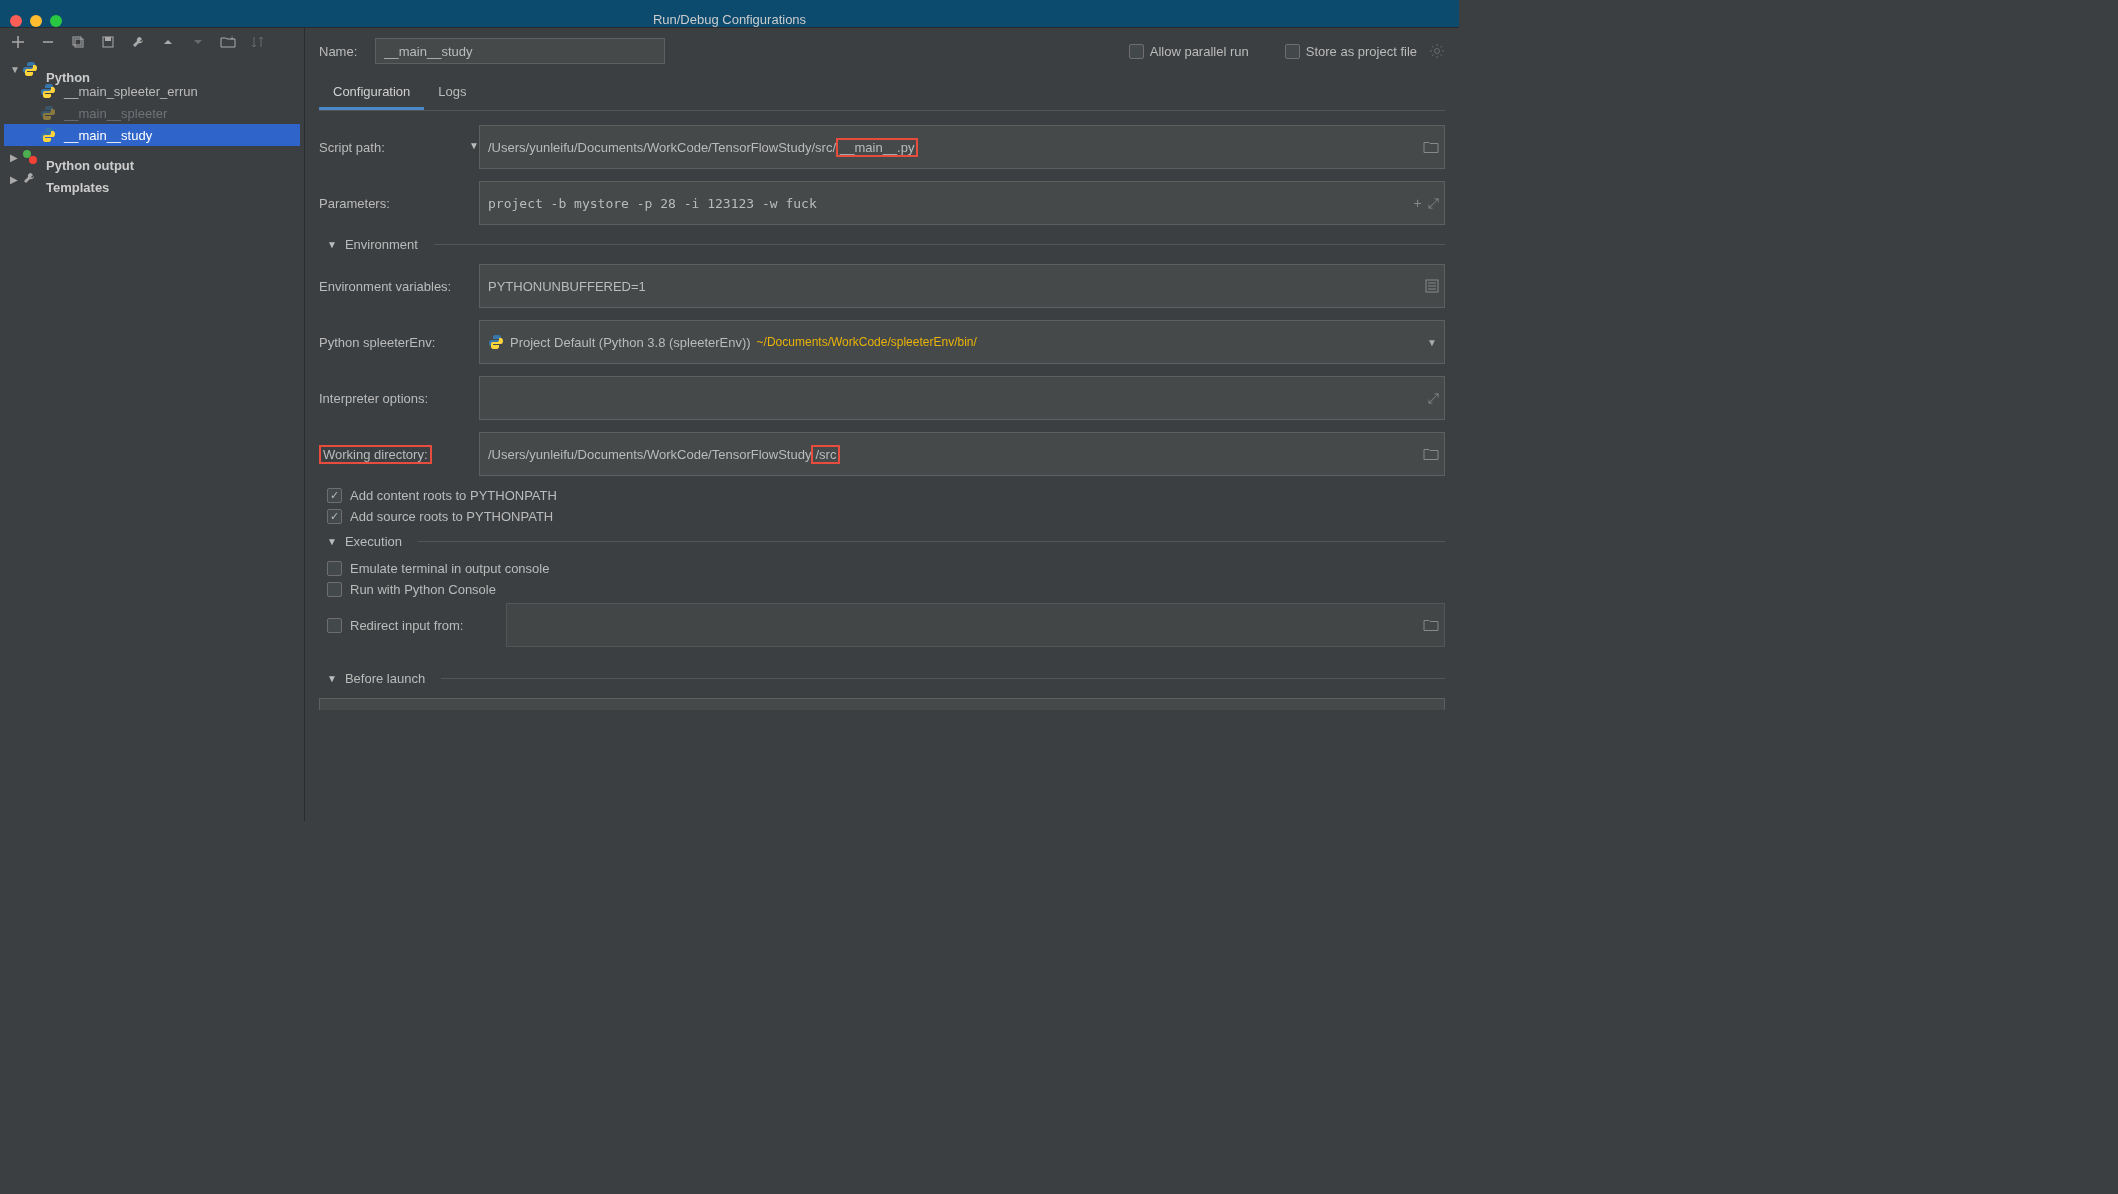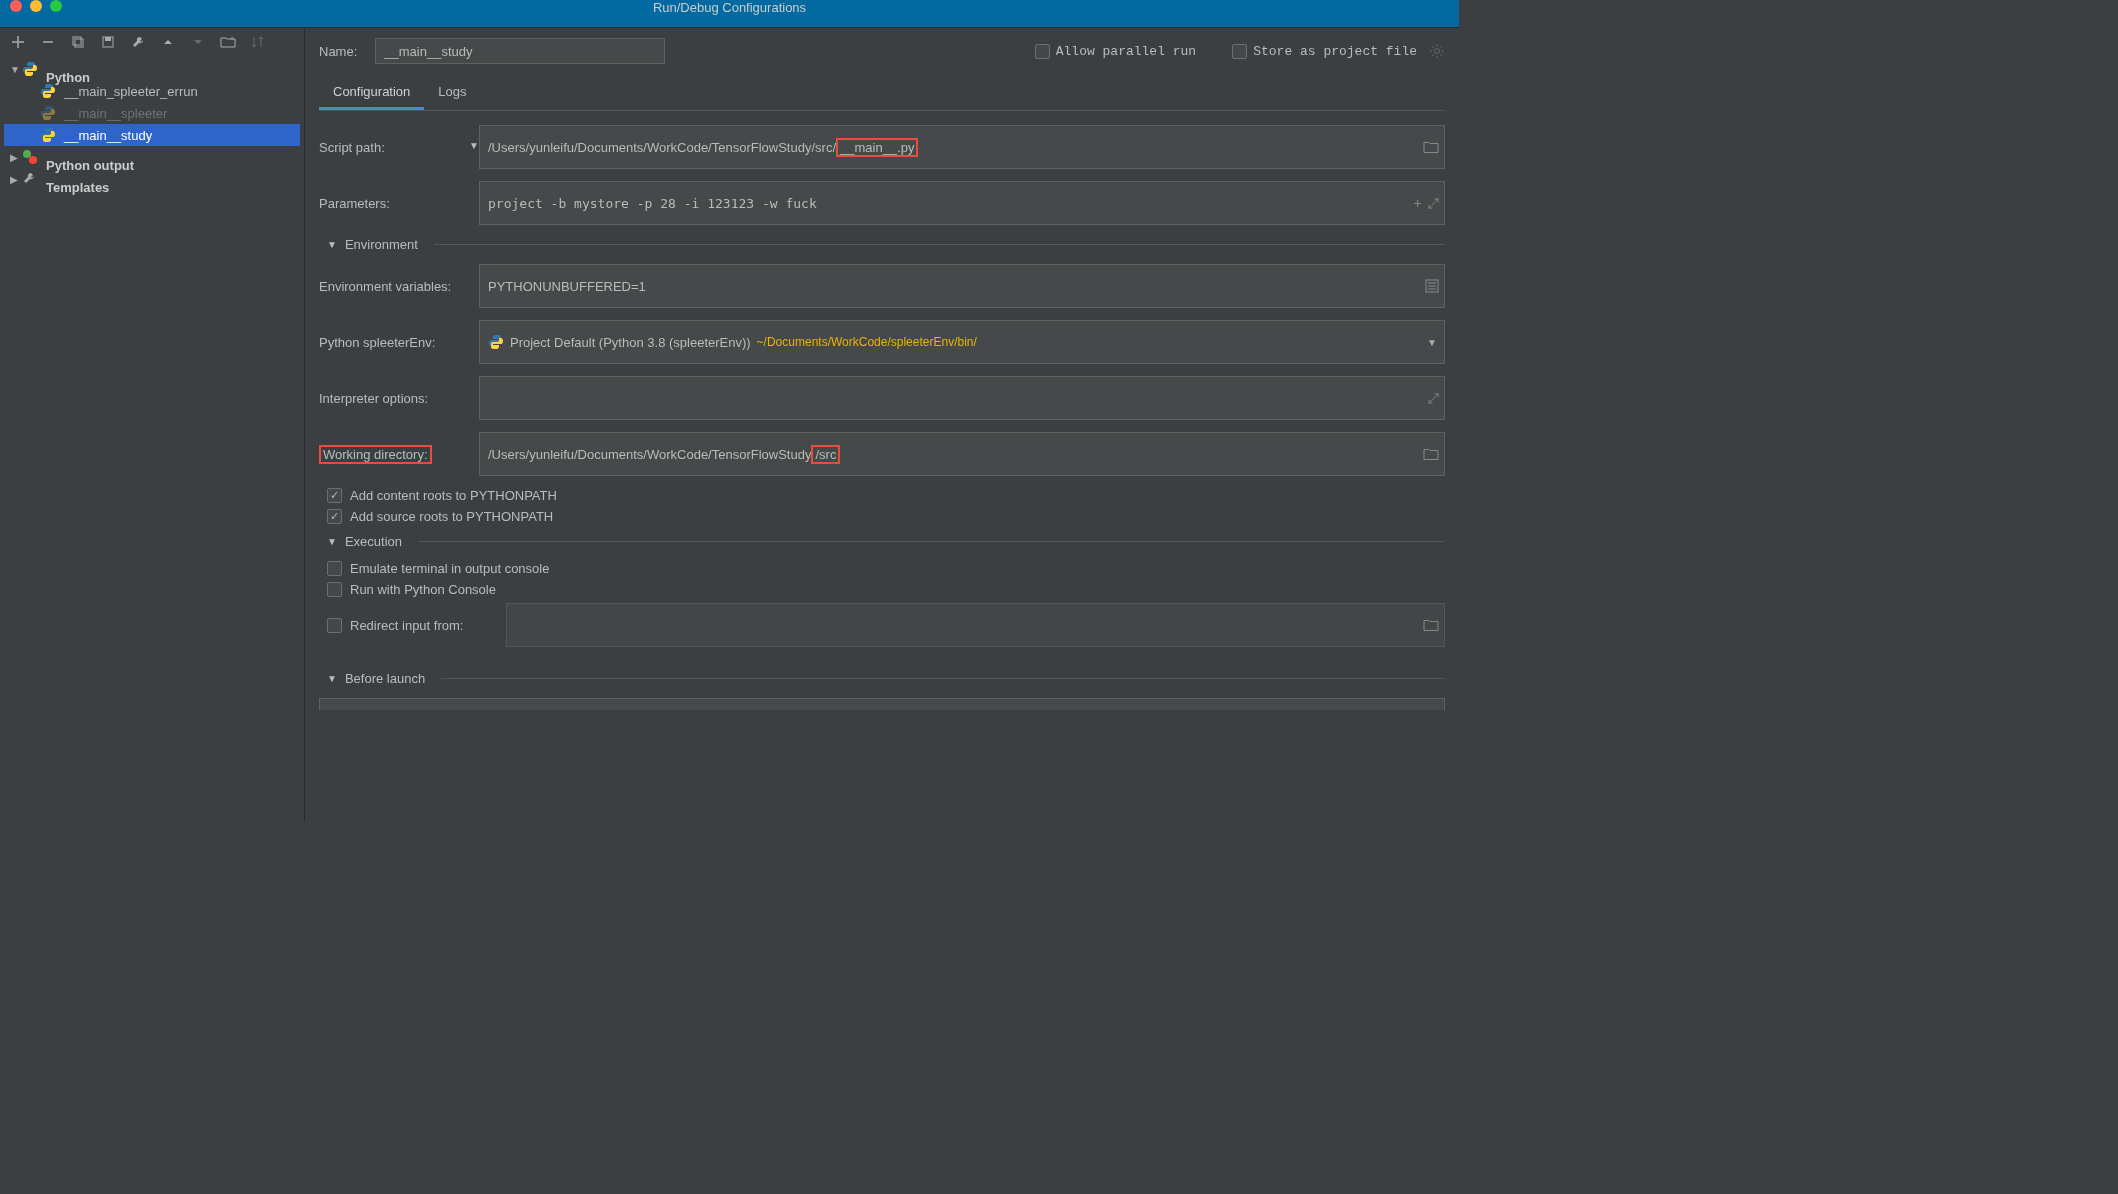--- a/index.html
+++ b/index.html
@@ -7,23 +7,23 @@
   font-family: -apple-system, BlinkMacSystemFont, "Segoe UI", sans-serif;
   background: #3c3f41;
   color: #bbbbbb;
   font-size: 14px;
   width: 1459px;
   height: 821px;
   overflow: hidden;
 }
 .titlebar {
   height: 28px;
-  background: #0369a1;
+  background: #0c4a6e;
   display: flex;
-  align-items: flex-start;
+  align-items: flex-end;
   position: relative;
   border-bottom: 1px solid #2b2b2b;
 }
 .traffic-lights {
   display: flex;
   gap: 8px;
   padding-left: 10px;
 }
 .dot { width: 12px; height: 12px; border-radius: 50%; }
 .dot.red { background: #ff5f57; }
@@ -54,21 +54,21 @@
 .label { color: #bbbbbb; font-size: 13px; }
 .input {
   background: #45494a;
   border: 1px solid #5e6060;
   color: #bbbbbb;
   padding: 4px 8px;
   font-size: 13px;
   height: 26px;
 }
 .name-input { width: 290px; }
-.chk-row { display: flex; align-items: center; gap: 6px; margin-left: auto; font-family: Liberation Mono, monospace; }
+.chk-row { display: flex; align-items: center; gap: 6px; margin-left: auto; }
 .checkbox { width: 15px; height: 15px; border: 1px solid #6e6e6e; background: #43494a; border-radius: 2px; display: inline-flex; align-items: center; justify-content: center; }
 .checkbox.checked::after { content: "✓"; color: #bbbbbb; font-size: 11px; }
 .tabs { display: flex; border-bottom: 1px solid #555555; margin-bottom: 14px; }
 .tab { padding: 6px 14px 8px; color: #bbbbbb; cursor: pointer; font-size: 13px; }
 .tab.active { border-bottom: 3px solid #4a88c7; color: #d0d0d0; }
 .form-row { display: flex; align-items: center; margin-bottom: 12px; }
 .form-label { width: 160px; color: #bbbbbb; font-size: 13px; }
 .form-label.dd { display: flex; align-items: flex-start; gap: 16px; }
 .form-value { flex: 1; position: relative; }
 .field {

